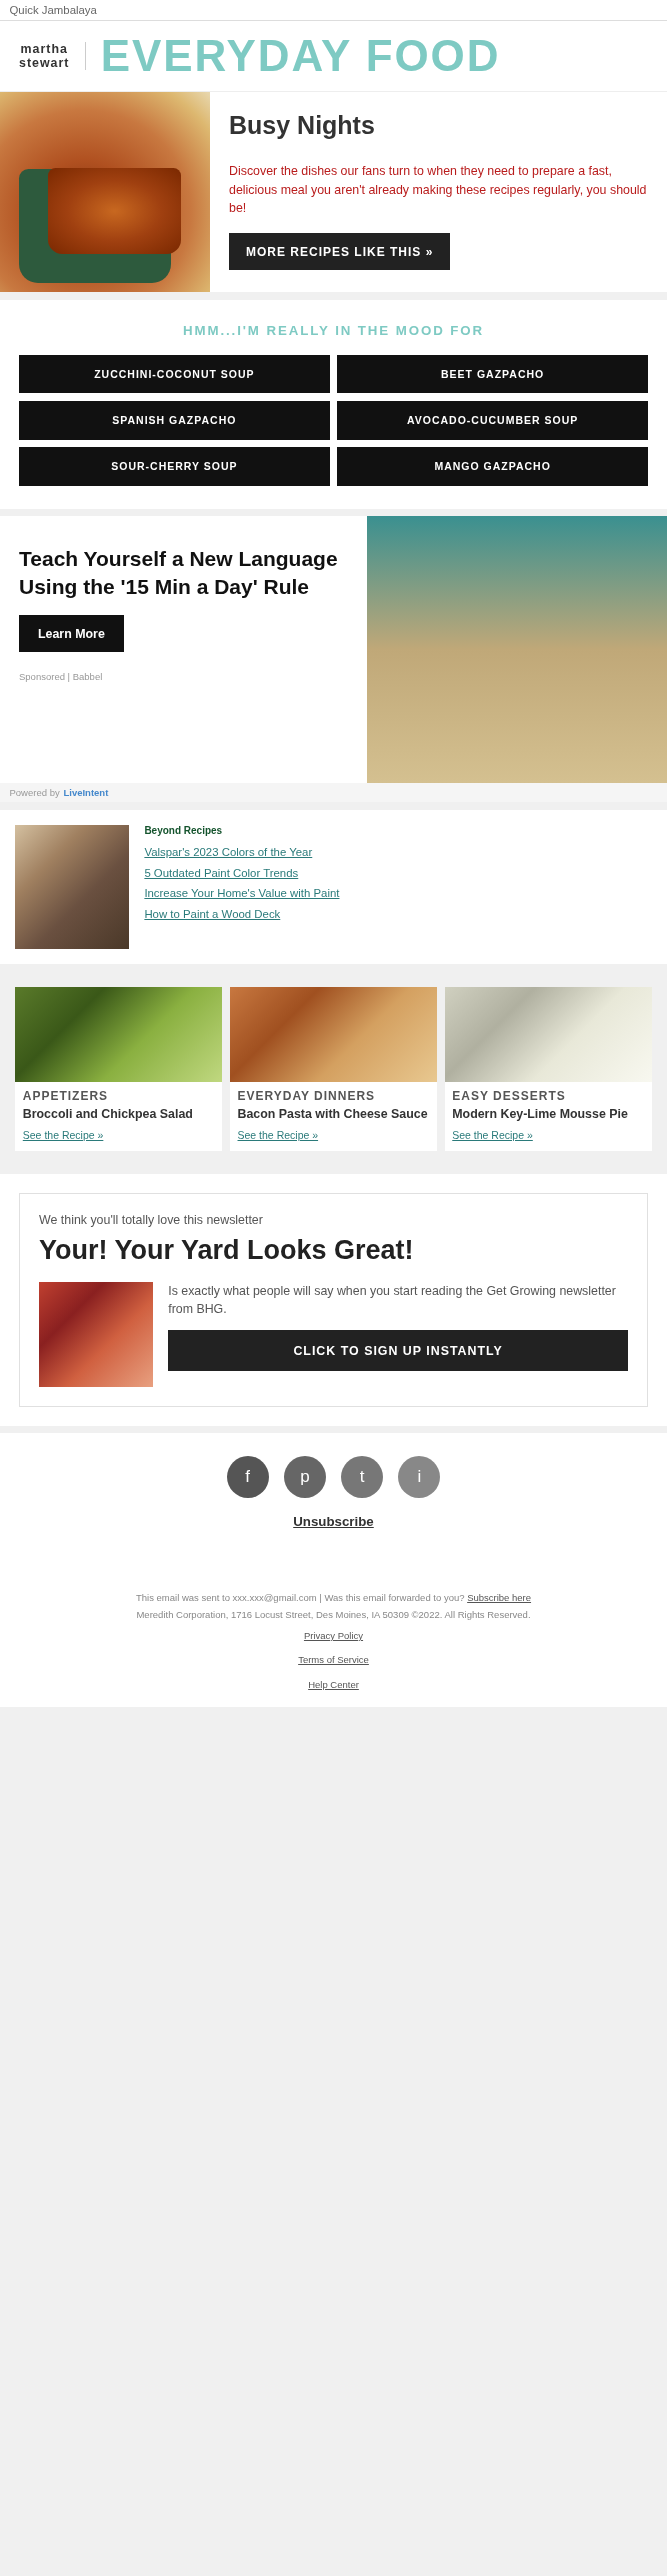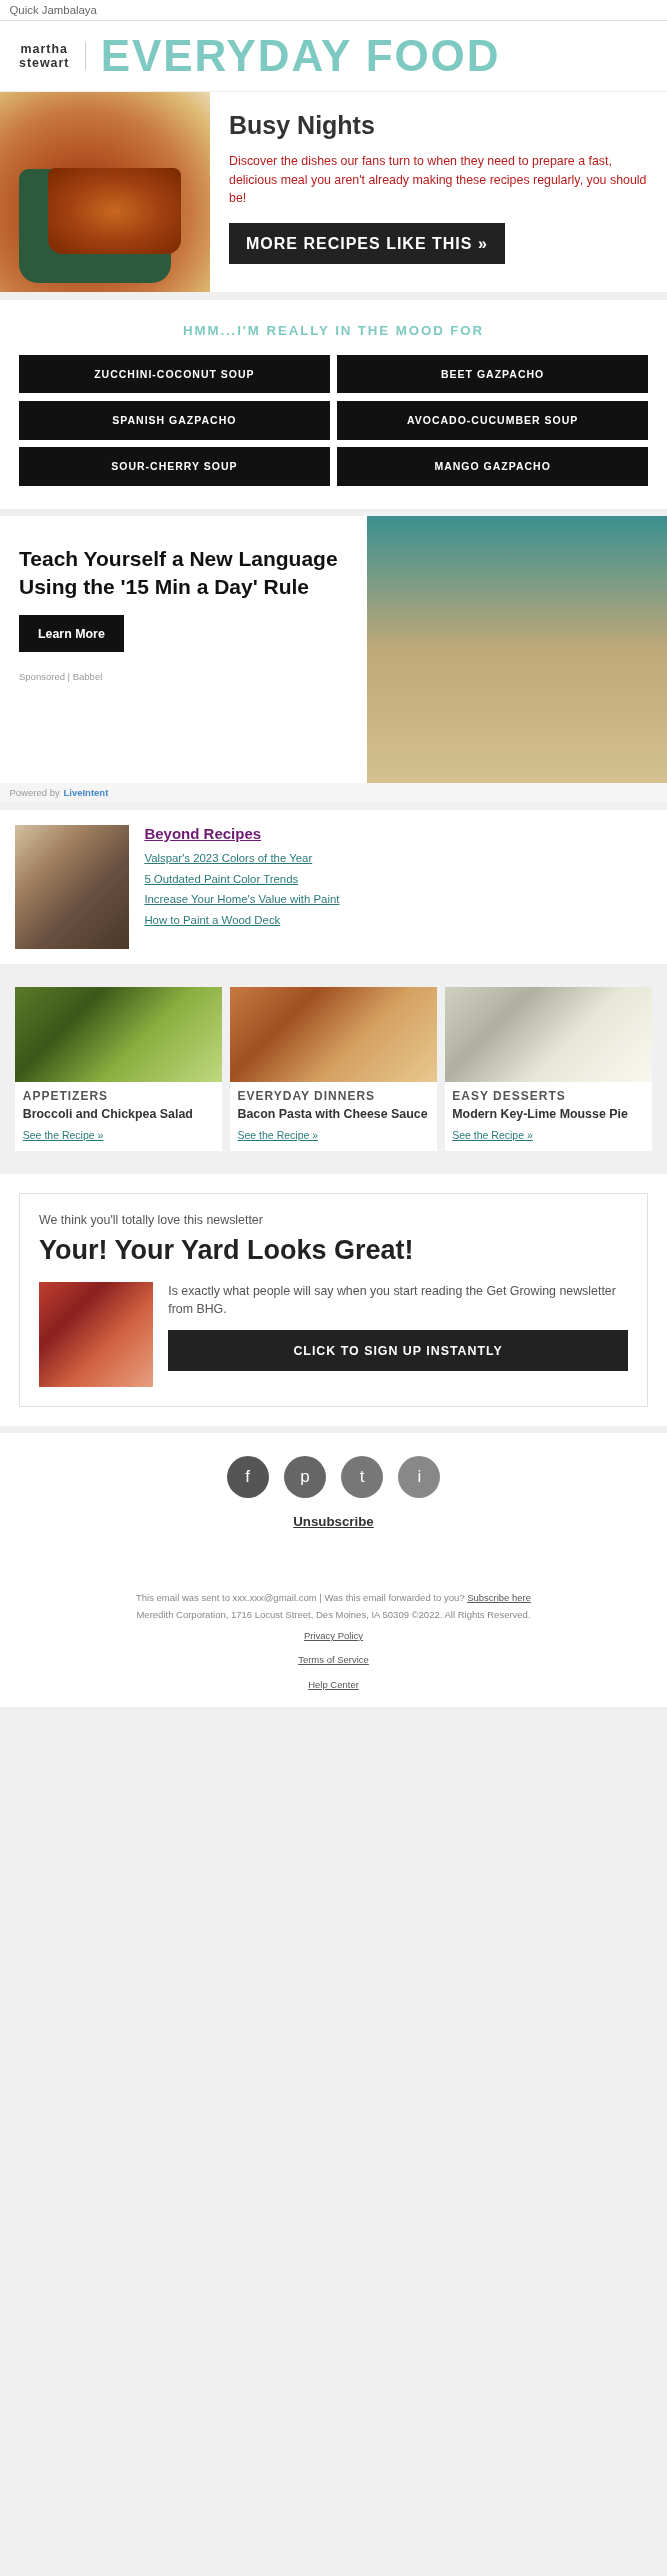--- a/index.html
+++ b/index.html
@@ -15,44 +15,44 @@
     .header-logo .stewart { font-size: 12.4px; color: #333; font-weight: bold; letter-spacing: 1px; }
     .header-title { font-size: 44px; font-weight: bold; color: #7ecac3; letter-spacing: 1.9px; line-height: 1; }
 
     
     .hero { background: #fff; display: flex; align-items: stretch; }
     .hero-image { width: 210px; min-height: 200px; background: linear-gradient(135deg, #b85c2a 0%, #8b3a1a 30%, #c87a40 60%, #d4a060 80%, #e8d0a0 100%); position: relative; flex-shrink: 0; overflow: hidden; }
     .hero-image-inner { width: 100%; height: 100%; background: radial-gradient(ellipse at 40% 60%, #7a3010 0%, #b05020 30%, #c87840 60%, #ddb870 85%, #e8d8b0 100%); }
     .pot-shape { position: absolute; bottom: 9.5px; left: 19px; width: 152px; height: 114px; background: #2d5a3d; border-radius: 9.5px 9.5px 19px 19px; }
     .pot-content { position: absolute; bottom: 29px; left: 29px; width: 133px; height: 86px; background: radial-gradient(ellipse, #c86820 0%, #a04010 50%, #7a2800 100%); border-radius: 7.6px 7.6px 14.3px 14.3px; }
     .hero-text { padding: 19px 19px; flex: 1; }
-    .hero-text h2 { font-size: 25px; color: #333; margin-bottom: 12px; font-weight: bold; }
+    .hero-text h2 { font-size: 25px; color: #333; margin-bottom: 22px; font-weight: bold; }
     .hero-text p { font-size: 12.4px; color: #b91c1c; line-height: 1.5; margin-bottom: 15.2px; }
-    .hero-btn { background: #222; color: #fff; border: none; padding: 11.4px 17px; font-size: 16px; font-weight: bold; letter-spacing: 1px; cursor: pointer; display: inline-block; }
+    .hero-btn { background: #222; color: #fff; border: none; padding: 11.4px 17px; font-size: 12px; font-weight: bold; letter-spacing: 1px; cursor: pointer; display: inline-block; }
 
     
     .mood-section { background: #fff; margin-top: 7.6px; padding: 23px 19px; }
     .mood-title { text-align: center; font-size: 13.3px; font-weight: bold; letter-spacing: 1.9px; color: #7ecac3; margin-bottom: 17px; }
     .mood-grid { display: grid; grid-template-columns: 1fr 1fr; gap: 7.6px; }
     .mood-btn { background: #111; color: #fff; border: none; padding: 13.3px 9.5px; font-size: 10.5px; font-weight: bold; letter-spacing: 1px; text-align: center; cursor: pointer; }
 
     
     .ad-section { background: #fff; margin-top: 7.6px; display: flex; min-height: 267px; }
     .ad-text { padding: 29px 19px; flex: 0 0 55%; }
     .ad-text h3 { font-size: 21px; font-weight: bold; color: #111; line-height: 1.3; margin-bottom: 15.2px; }
     .ad-btn { background: #111; color: #fff; border: none; padding: 11.4px 19px; font-size: 12.4px; font-weight: bold; cursor: pointer; margin-bottom: 11.4px; display: inline-block; }
     .ad-sponsored { font-size: 9.5px; color: #999; margin-top: 7.6px; }
     .ad-image { flex: 1; background: linear-gradient(160deg, #2a8a8a 0%, #1a6060 40%, #3a9898 70%, #5ab8b8 100%); overflow: hidden; position: relative; }
     .ad-image-person { width: 100%; height: 100%; background: linear-gradient(180deg, #3a9090 0%, #c0a878 50%, #d4c090 100%); }
     .powered-by { background: #f5f5f5; padding: 3.8px 9.5px; font-size: 9.5px; color: #999; display: flex; align-items: center; gap: 3.8px; }
 
     
     .beyond-section { background: #fff; margin-top: 7.6px; display: flex; padding: 15.2px; gap: 15.2px; }
     .beyond-image { width: 114px; height: 124px; background: linear-gradient(135deg, #d4c0a0 0%, #a08060 30%, #6a5040 60%, #4a3828 100%); flex-shrink: 0; }
-    .beyond-content h4 { font-size: 15px; font-weight: bold; color: #701a75; margin-bottom: 9.5px; text-decoration: underline; }
+    .beyond-content h4 { font-size: 10px; font-weight: bold; color: #14532d; margin-bottom: 9.5px; }
     .beyond-content a { display: block; font-size: 11.4px; color: #2a7a7a; text-decoration: underline; margin-bottom: 5.7px; line-height: 1.3; }
 
     
     .recipes-section { background: #f0f0f0; margin-top: 7.6px; padding: 15.2px; display: grid; grid-template-columns: 1fr 1fr 1fr; gap: 7.6px; }
     .recipe-card { background: #fff; overflow: hidden; }
     .recipe-card-image { height: 95px; }
     .recipe-card-image.img1 { background: linear-gradient(135deg, #5a7a2a 0%, #3a5818 30%, #8ab040 60%, #c0d880 100%); }
     .recipe-card-image.img2 { background: linear-gradient(135deg, #c87840 0%, #a05020 30%, #d4a060 60%, #e8c890 100%); }
     .recipe-card-image.img3 { background: linear-gradient(135deg, #d0d0c0 0%, #b0b0a0 30%, #e8e8d8 60%, #f8f8f0 100%); }
     .recipe-card-body { padding: 7.6px; }

